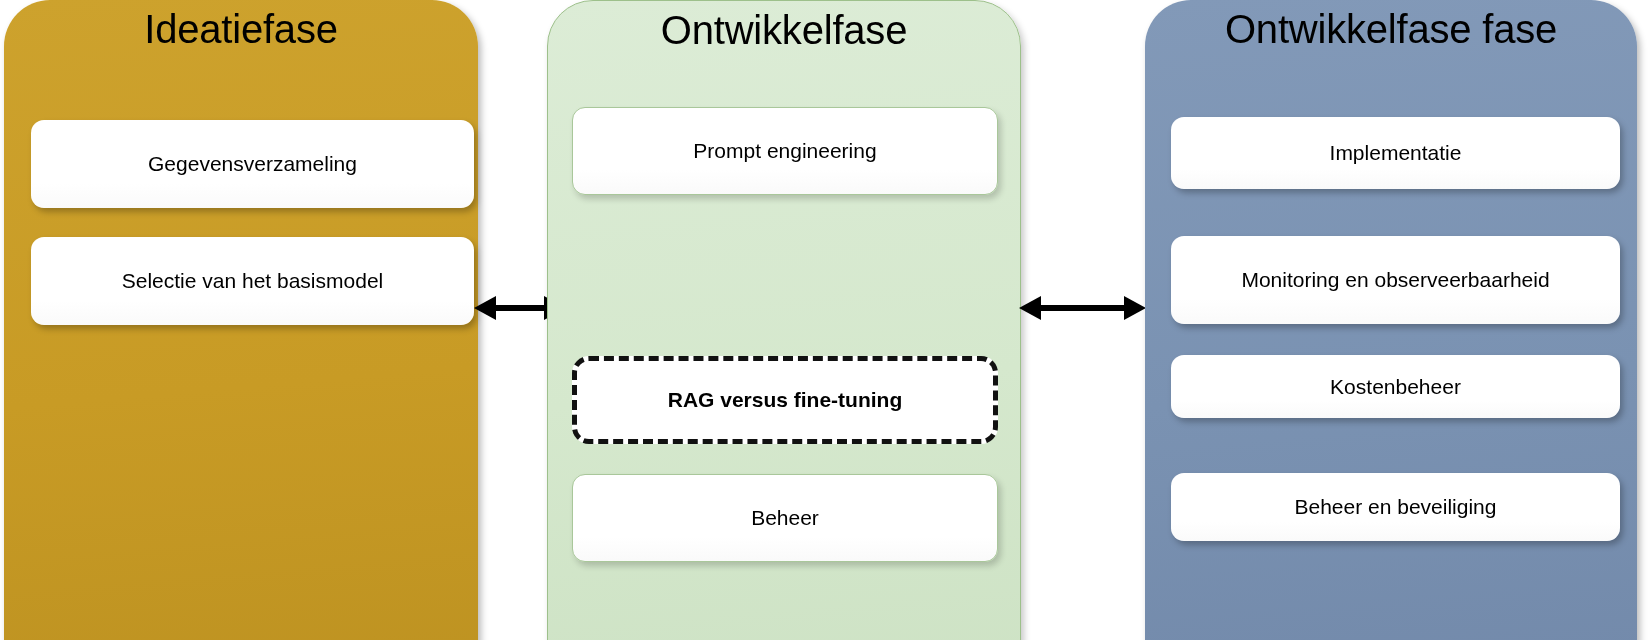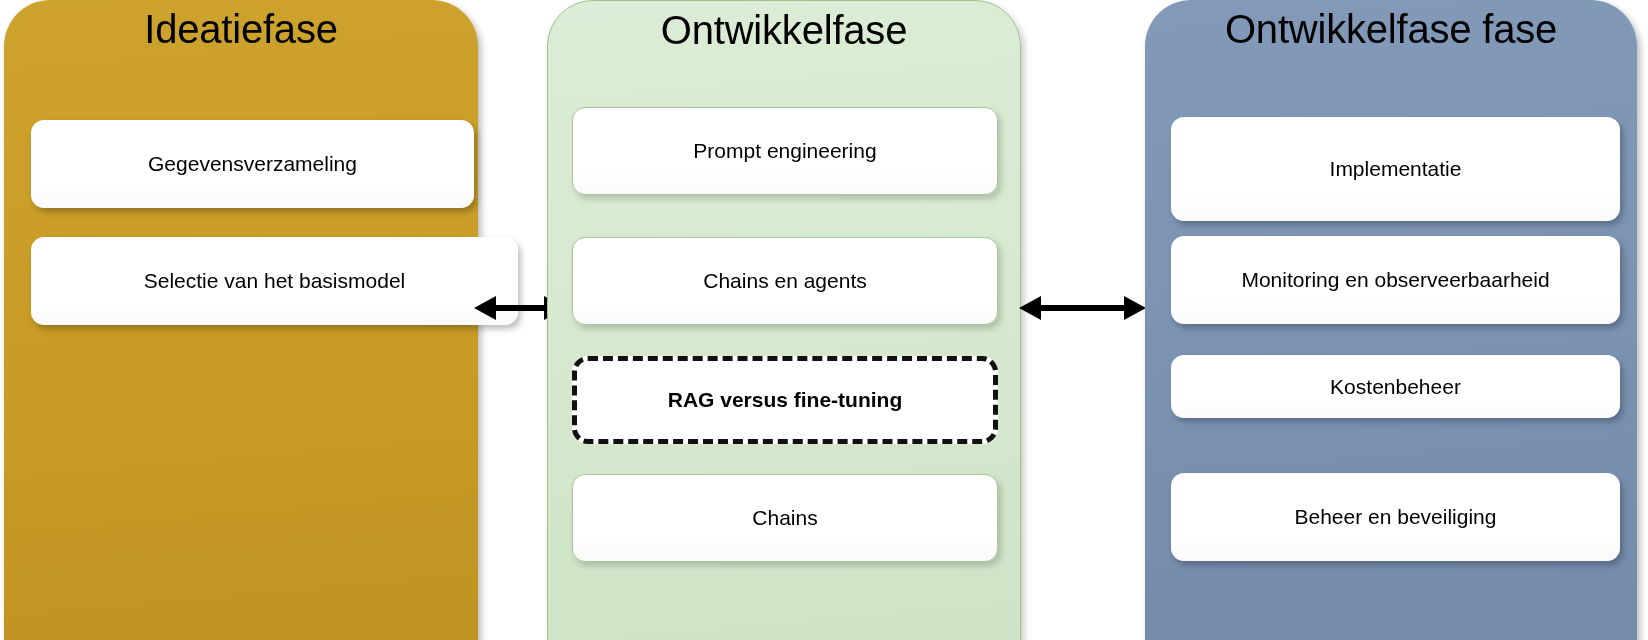--- a/index.html
+++ b/index.html
@@ -106,74 +106,71 @@
 
 <div id="stage">
 
   <div class="panel panel-ideate">
     <div class="panel-title">Ideatiefase</div>
 
     <div class="card" style="left:27px; top:120px; width:443px; height:88px;">
       <span>Gegevensverzameling</span>
     </div>
 
-    <div class="card" style="left:27px; top:237px; width:487px; height:88px;">
+    <div class="card" style="left:27px; top:237px; width:443px; height:88px;">
       <span>Selectie van het basismodel</span>
     </div>
   </div>
 
   <div class="arrow" style="left:474px; top:288px; width:92px;">
     <svg width="92" height="40" viewBox="0 0 92 40">
       <line x1="16" y1="20" x2="76" y2="20" stroke="#000000" stroke-width="6"></line>
       <polygon points="0,20 22,8 22,32" fill="#000000"></polygon>
       <polygon points="92,20 70,8 70,32" fill="#000000"></polygon>
     </svg>
   </div>
 
   <div class="panel panel-develop">
     <div class="panel-title">Ontwikkelfase</div>
 
     <div class="card" style="left:24px; top:106px; width:426px; height:88px;">
       <span>Prompt engineering</span>
     </div>
 
-    <div class="card" style="left:24px; top:236px; width:426px; height:88px;">
-      <span>Chains en agents</span>
-    </div>
 
-    <div class="card card-dashed" style="left:24px; top:355px; width:426px; height:88px;">
+    <div class="card card-dashed" style="left:24px; top:355px; width:426px; height:88px;border-radius:17px;">
       <span>RAG versus fine-tuning</span>
     </div>
 
     <div class="card" style="left:24px; top:473px; width:426px; height:88px;">
-      <span>Chains</span>
+      <span>Beheer</span>
     </div>
   </div>
 
   <div class="arrow" style="left:1019px; top:288px; width:127px;">
     <svg width="127" height="40" viewBox="0 0 127 40">
       <line x1="16" y1="20" x2="111" y2="20" stroke="#000000" stroke-width="6"></line>
       <polygon points="0,20 22,8 22,32" fill="#000000"></polygon>
       <polygon points="127,20 105,8 105,32" fill="#000000"></polygon>
     </svg>
   </div>
 
   <div class="panel panel-operate">
     <div class="panel-title">Ontwikkelfase fase</div>
 
-    <div class="card" style="left:26px; top:117px; width:449px; height:104px;">
+    <div class="card" style="left:26px; top:117px; width:449px; height:72px;">
       <span>Implementatie</span>
     </div>
 
     <div class="card" style="left:26px; top:236px; width:449px; height:88px;">
       <span>Monitoring en observeerbaarheid</span>
     </div>
 
     <div class="card" style="left:26px; top:355px; width:449px; height:63px;">
       <span>Kostenbeheer</span>
     </div>
 
-    <div class="card" style="left:26px; top:473px; width:449px; height:88px;">
+    <div class="card" style="left:26px; top:473px; width:449px; height:68px;">
       <span>Beheer en beveiliging</span>
     </div>
   </div>
 
 </div>
 
 </body></html>

